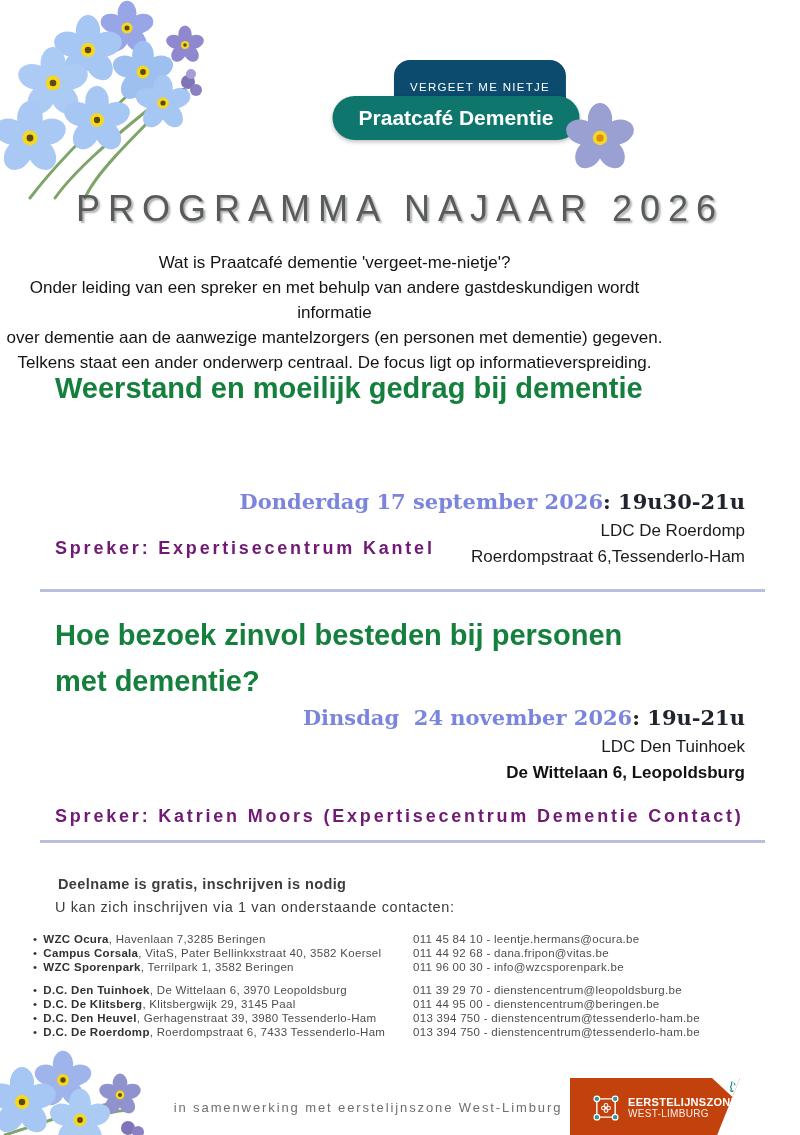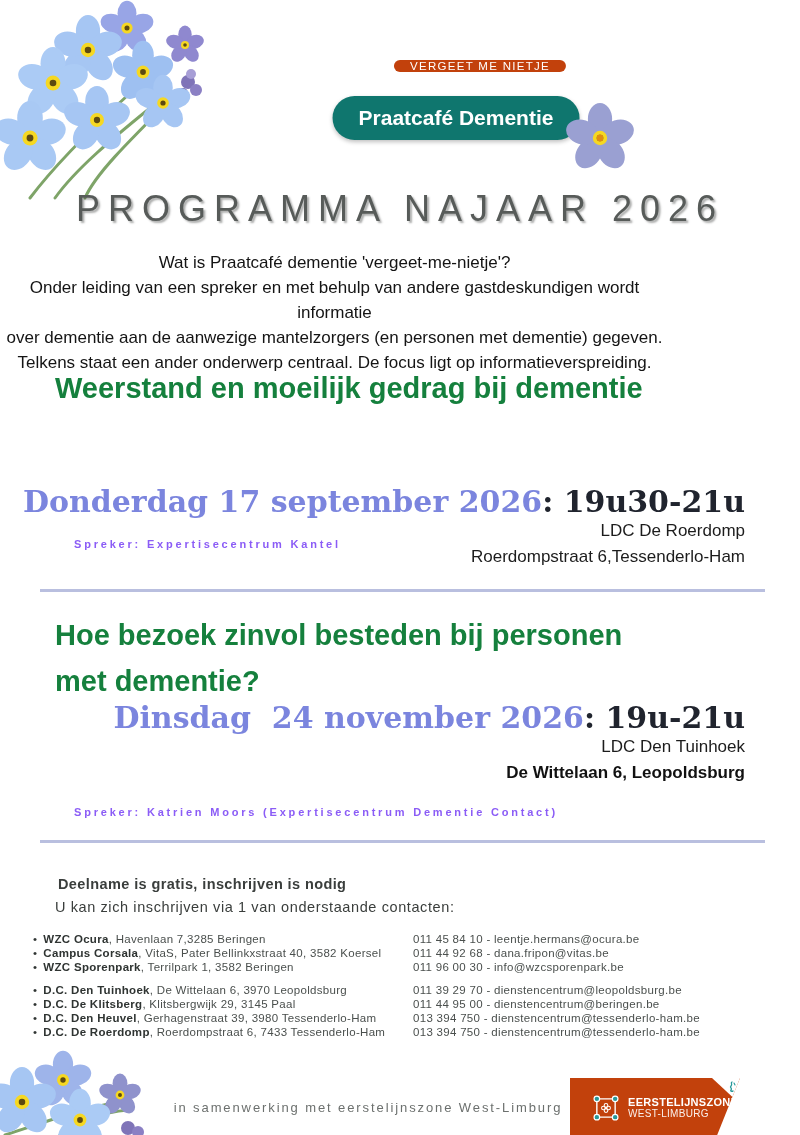--- a/index.html
+++ b/index.html
@@ -5,22 +5,22 @@
   html,body{margin:0;padding:0;background:#ffffff;}
   .page{
     position:relative;width:800px;height:1135px;overflow:hidden;
     background:#ffffff;font-family:"Liberation Sans",sans-serif;color:#1a1a1a;
   }
   .abs{position:absolute;}
 
   
   .badge-gray{
     top:60px;left:480px;transform:translateX(-50%);
-    background:#c2410c;color:#ffffff;border-radius:16px;
-    font-size:11.5px;letter-spacing:1.3px;padding:0 16px;white-space:nowrap;
+    background:#0c4a6e;color:#ffffff;border-radius:16px;
+    font-size:11.5px;letter-spacing:1.3px;padding:21px 16px;white-space:nowrap;
   }
   .badge-black{
     top:96px;left:456px;transform:translateX(-50%);
     background:#0f766e;color:#ffffff;border-radius:24px;
     font-size:21px;font-weight:700;padding:10px 26px;white-space:nowrap;
     box-shadow:0 2px 4px rgba(0,0,0,.25);
   }
   .badge-flower{top:98px;left:560px;width:80px;height:80px;}
 
   
@@ -35,29 +35,29 @@
 
   
   .h-session{font-size:29px;font-weight:700;color:#15803d;white-space:nowrap;}
   .h1{top:372px;left:55px;}
   .h2{top:612px;left:55px;line-height:46px;}
 
   
   .sess-info{right:55px;text-align:right;white-space:nowrap;}
   .si1{top:486px;}
   .si2{top:702px;}
-  .session-date-line{font-family:"DejaVu Serif","Liberation Serif",serif;font-weight:700;font-size:30px;line-height:32px;}
+  .session-date-line{font-family:"DejaVu Serif","Liberation Serif",serif;font-weight:700;font-size:21px;line-height:32px;}
   .session-date{color:#7b85de;white-space:pre;}
   .session-time{color:#20242e;white-space:pre;}
   .session-venue{font-size:17px;line-height:26px;color:#1c1c1c;}
   .session-address{font-size:17px;line-height:26px;color:#1c1c1c;}
   .session-address.bold{font-weight:700;color:#111;}
 
   
-  .speaker{font-size:11px;font-weight:700;letter-spacing:2.8px;color:#8b5cf6;white-space:nowrap;margin-left:19px;}
+  .speaker{font-size:18px;font-weight:700;letter-spacing:2.8px;color:#701a75;white-space:nowrap;}
   .sp1{top:538px;left:55px;}
   .sp2{top:806px;left:55px;}
 
   
   .divider{left:40px;width:725px;height:3px;background:#b9bfdf;}
   .dv1{top:589px;} .dv2{top:840px;}
 
   
   .reg-title{top:876px;left:58px;font-size:14.5px;font-weight:700;letter-spacing:.4px;color:#3a3e3c;white-space:nowrap;}
   .reg-sub{top:899px;left:55px;font-size:14.5px;letter-spacing:.6px;color:#3a3e3c;white-space:nowrap;}

